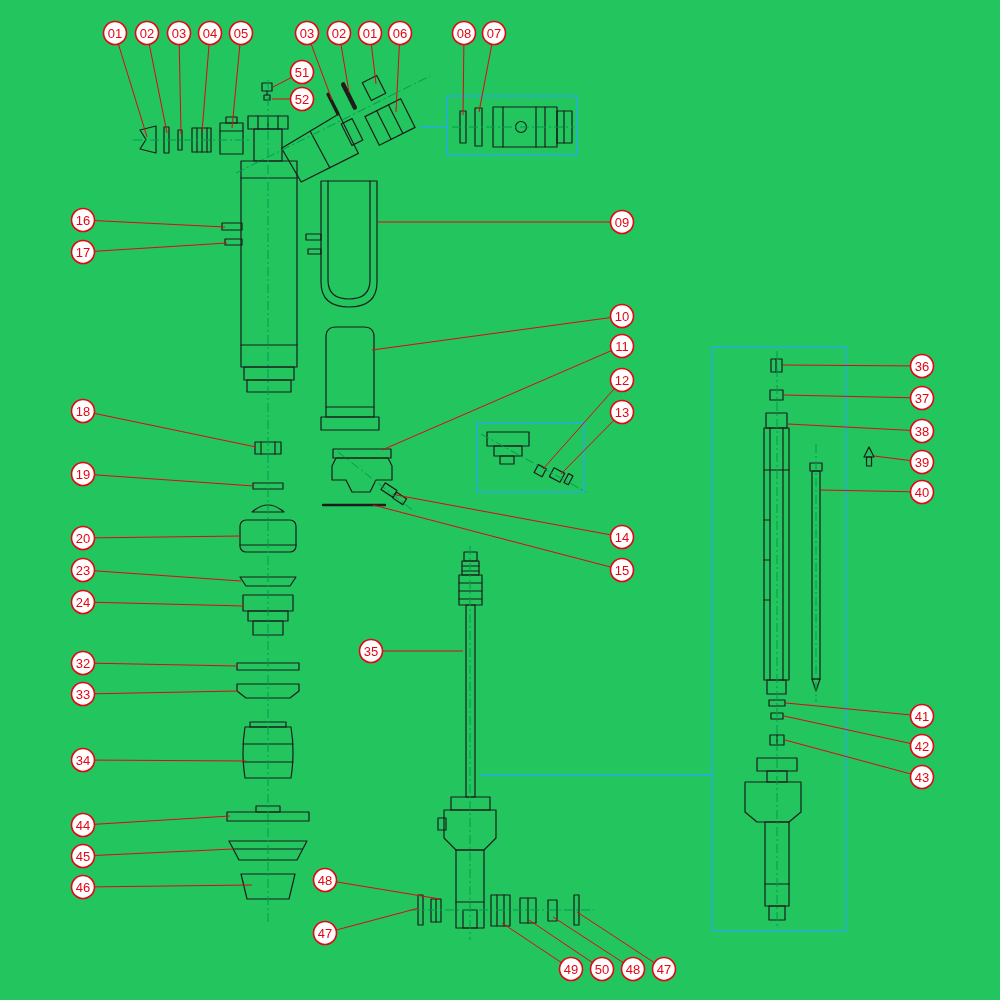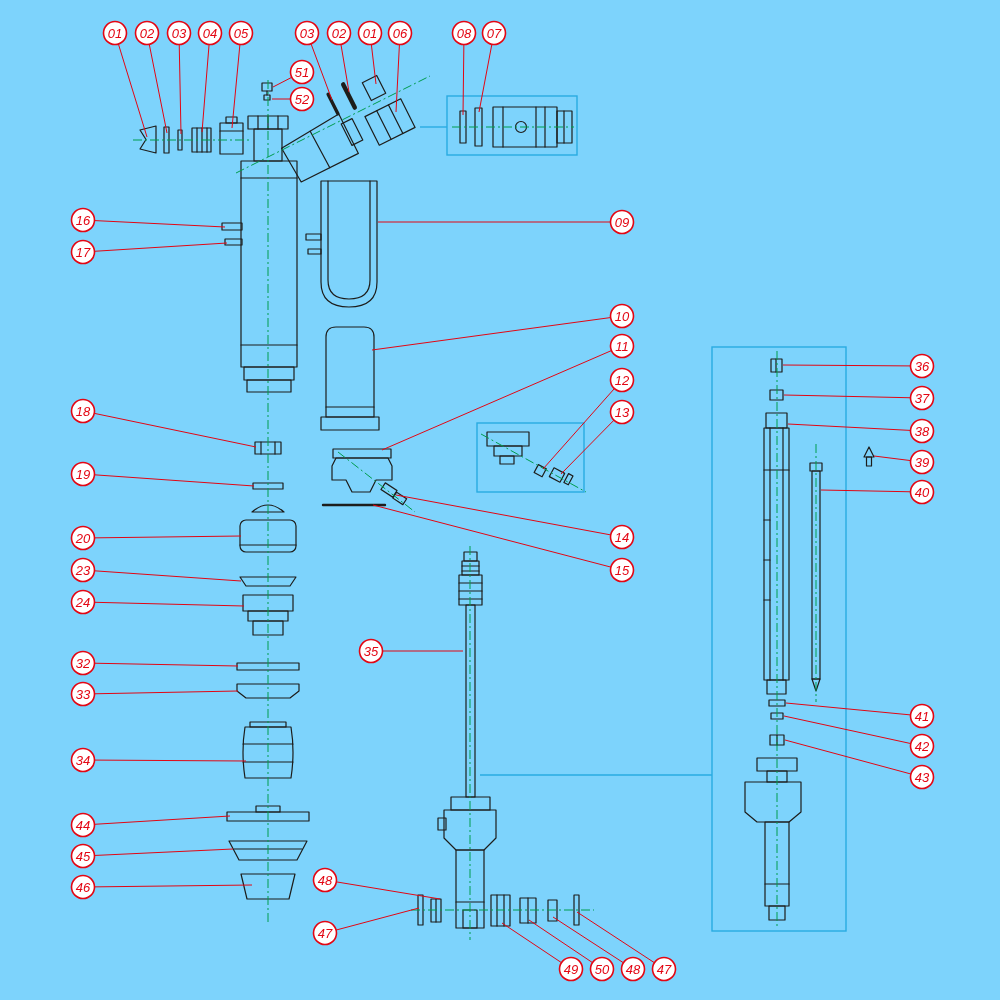--- a/index.html
+++ b/index.html
@@ -1,17 +1,17 @@
 <!DOCTYPE html>
 <html><head>
 <meta charset="utf-8">
 <style>
   html,body{margin:0;padding:0;background:#ffffff;}
-  .stage{position:relative;width:1000px;height:1000px;background:#7dd3fc;overflow:hidden;
-         font-family:"Liberation Sans", sans-serif;font-style:italic;}
+  .stage{position:relative;width:1000px;height:1000px;background:#22c55e;overflow:hidden;
+         font-family:"Liberation Sans", sans-serif;}
   svg{position:absolute;left:0;top:0;}
   .callout-text{font-family:"Liberation Sans", sans-serif;font-size:13px;fill:#e30613;}
   .parts{stroke:#1d1d1b;stroke-width:1.2;fill:none;stroke-linejoin:round;stroke-linecap:round;}
   .centerline{stroke:#009c4e;stroke-width:1;fill:none;stroke-dasharray:9 3 2 3;}
   .highlight{stroke:#29abe2;stroke-width:1.4;fill:none;}
 </style>
 </head>
 <body>
 
 <div class="stage">

